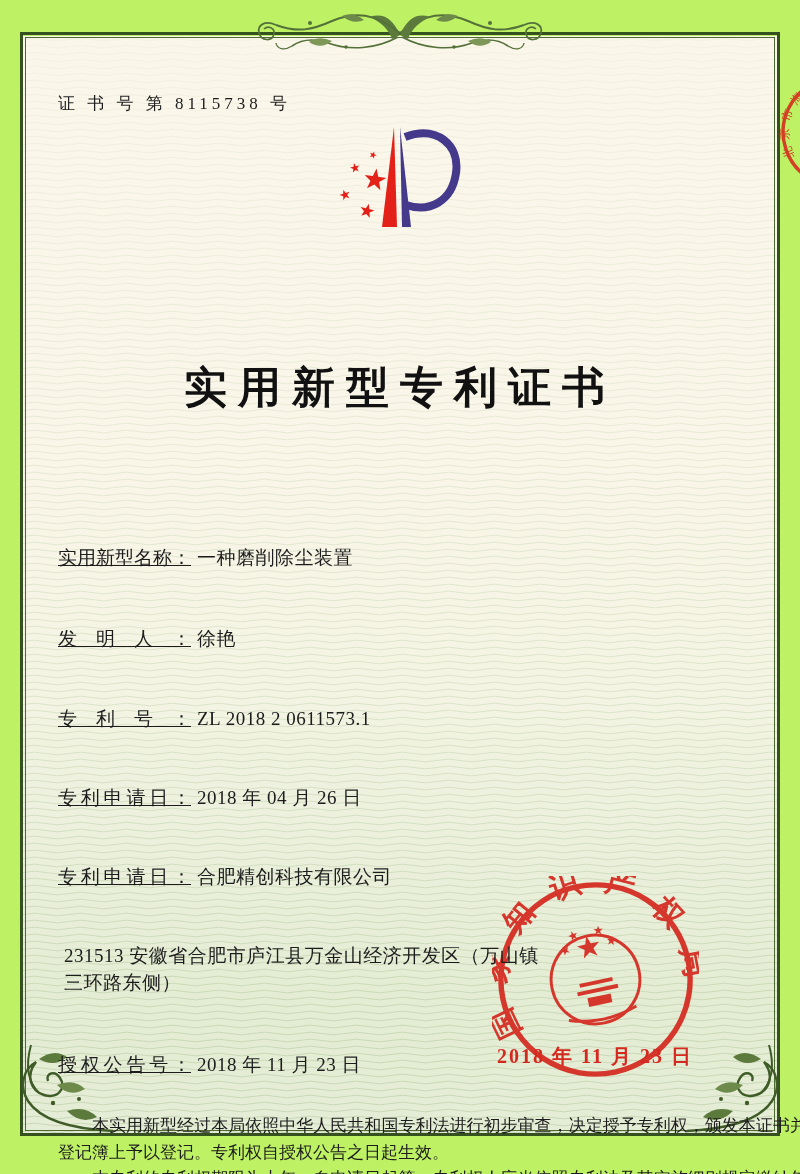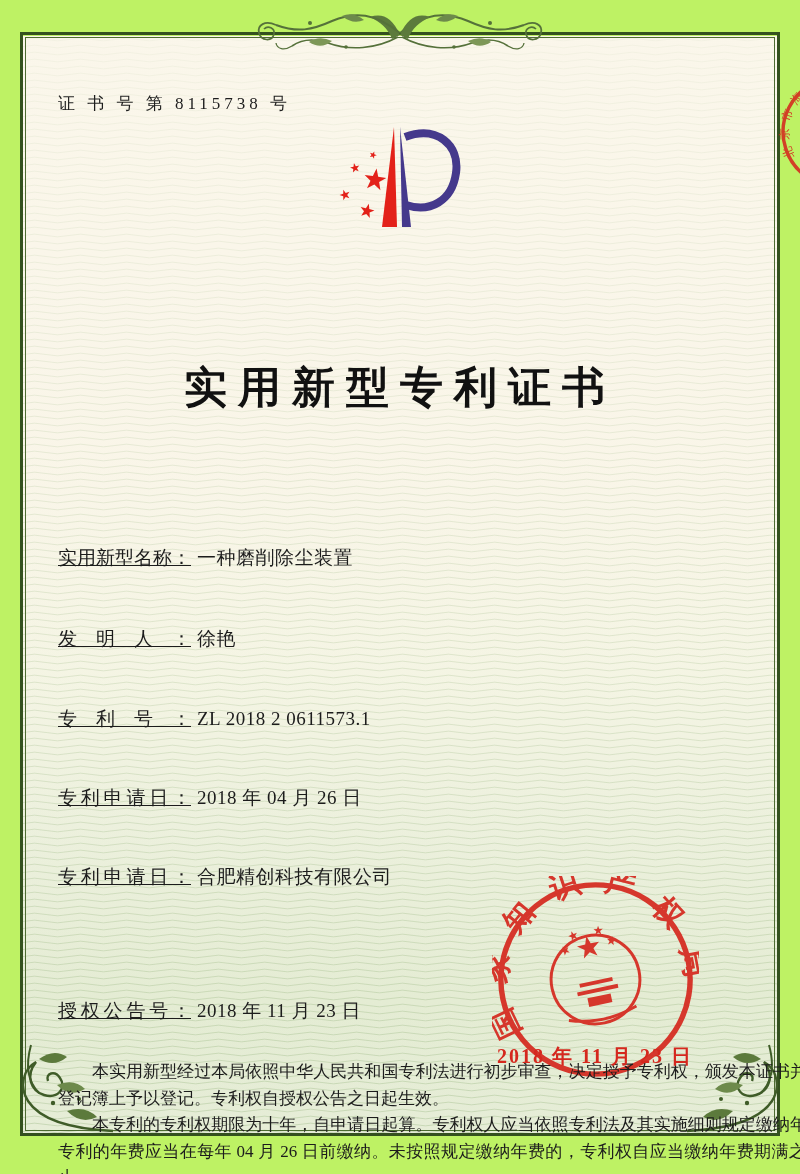--- a/index.html
+++ b/index.html
@@ -182,20 +182,21 @@
   </div>
   <div class="frow r3 z">
     <span class="flab">专利申请日：</span>
     <span class="fval">2018 年 04 月 26 日</span>
   </div>
   <div class="frow r4 z">
     <span class="flab">专利申请日：</span>
     <span class="fval">合肥精创科技有限公司</span>
   </div>
   <div class="frow r5 z">
+    <span class="fval">231513 安徽省合肥市庐江县万金山经济开发区（万山镇三环路东侧）</span>
   </div>
 
   
   <div class="frow rgrant z">
     <span class="grant-left">
       <span class="flab">授权公告号：</span>
       <span class="fval">2018 年 11 月 23 日</span>
     </span>
   </div>
 

